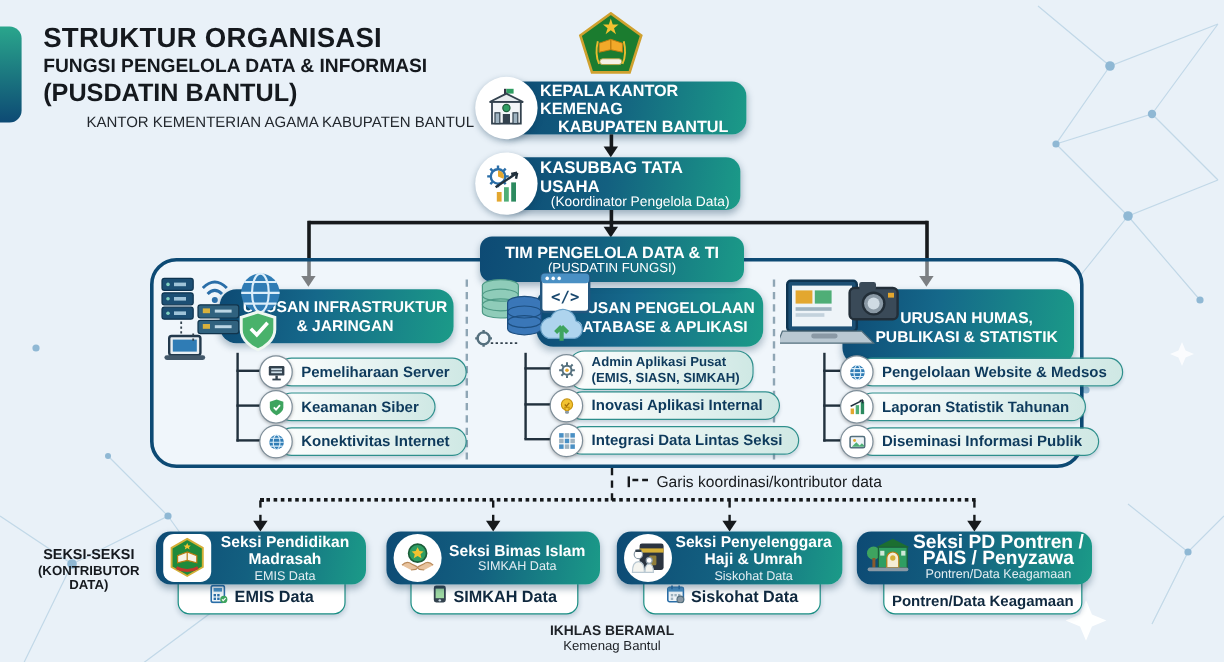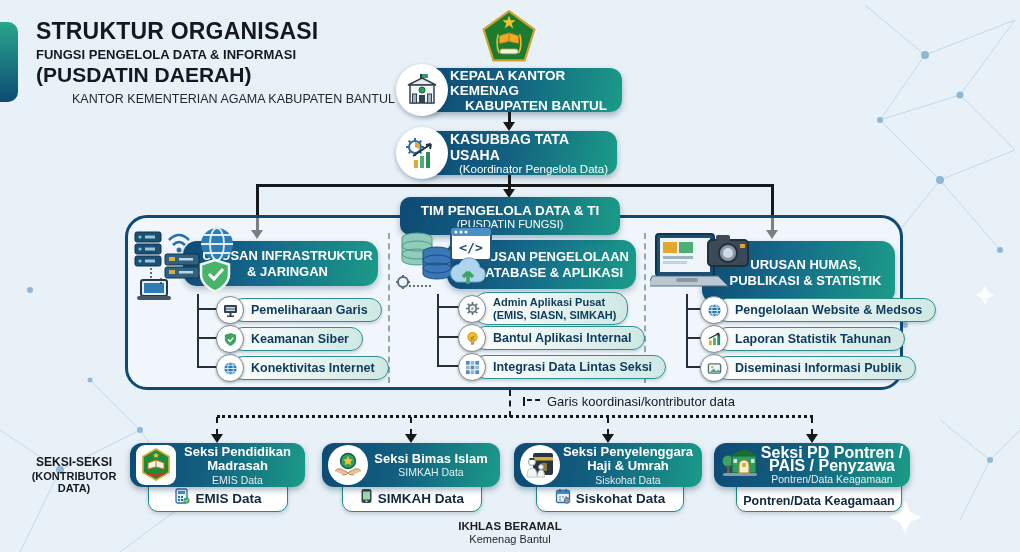--- a/index.html
+++ b/index.html
@@ -6,21 +6,21 @@
   body{font-family:"Liberation Sans",sans-serif;background:#dfe9f1;}
   .canvas{position:relative;width:1020px;height:552px;background:#e9f1f8;overflow:hidden;}
   .abs{position:absolute;}
 
   
   .accent-bar{left:-10px;top:22px;width:28px;height:80px;border-radius:10px;
     background:linear-gradient(180deg,#2aa68c 0%,#0d4a74 100%);}
   
   .title-block{left:36px;top:18px;color:#15191e;}
   .t1{font-size:23px;font-weight:800;letter-spacing:.2px;}
-  .t2{font-size:13px;font-weight:800;margin-top:2px;}
+  .t2{font-size:16px;font-weight:800;margin-top:2px;}
   .t3{font-size:21px;font-weight:800;margin-top:1px;}
   .t4{font-size:12.5px;font-weight:400;margin-top:5px;color:#23282e;margin-left:36px;}
 
   
   .grad{background:linear-gradient(100deg,#0d4a74 0%,#136080 45%,#1b9b88 100%);
     color:#fff;border-radius:12px;box-shadow:0 3px 6px rgba(13,54,84,.35);}
   .node-text{display:flex;flex-direction:column;justify-content:center;align-items:center;height:100%;}
   .nl1{font-weight:700;}
   .nl2{font-weight:400;}
   .white-circle{background:#fff;border-radius:50%;box-shadow:0 2px 5px rgba(13,54,84,.35);
@@ -111,21 +111,21 @@
     </g>
     <path d="M905 500 l5 12 12 5 -12 5 -5 12 -5 -12 -12 -5 12 -5 z" fill="#ffffff" opacity="0.95"></path>
     <path d="M985 285 l3 7 7 3 -7 3 -3 7 -3 -7 -7 -3 7 -3 z" fill="#ffffff" opacity="0.8"></path>
   </svg>
 
   <div class="abs accent-bar"></div>
 
   <div class="abs title-block">
     <div class="t1">STRUKTUR ORGANISASI</div>
     <div class="t2">FUNGSI PENGELOLA DATA &amp; INFORMASI</div>
-    <div class="t3">(PUSDATIN DAERAH)</div>
+    <div class="t3">(PUSDATIN BANTUL)</div>
     <div class="t4">KANTOR KEMENTERIAN AGAMA KABUPATEN BANTUL</div>
   </div>
 
   <span class="abs" style="left:482px;top:10px;">
     <svg width="54" height="52" viewBox="0 0 100 96">
       <polygon points="50,2 97,36 79,93 21,93 3,36" fill="#1b7c2f" stroke="#cfa12f" stroke-width="4"></polygon>
       <polygon points="50,10 53,19 62,19 55,25 58,34 50,28 42,34 45,25 38,19 47,19" fill="#f2c230"></polygon>
       <path d="M30 45 Q25 65 32 80 M70 45 Q75 65 68 80" stroke="#e8bc2e" stroke-width="3" fill="none"></path>
       <path d="M50 42 L32 48 L32 62 L50 58 L68 62 L68 48 Z" fill="#f2a929" stroke="#b97c10" stroke-width="1.5"></path>
       <path d="M50 42 L50 58" stroke="#b97c10" stroke-width="2"></path>
@@ -247,21 +247,21 @@
   <div class="abs item-row" style="left:216px;top:296px;">
     <span class="item-circle">
       <svg width="15" height="15" viewBox="0 0 15 15">
           <rect x="1" y="2" width="13" height="8" rx="1" fill="#33424e"></rect>
           <rect x="3" y="4" width="9" height="1.5" fill="#cfe0ea"></rect>
           <rect x="3" y="6.5" width="9" height="1.5" fill="#cfe0ea"></rect>
           <rect x="6.5" y="10" width="2" height="3" fill="#33424e"></rect>
           <rect x="4" y="12.5" width="7" height="1.5" fill="#33424e"></rect>
         </svg>
     </span>
-    <span class="item-pill">Pemeliharaan Garis</span>
+    <span class="item-pill">Pemeliharaan Server</span>
   </div>
   <div class="abs item-row" style="left:216px;top:325px;">
     <span class="item-circle">
       <svg width="15" height="15" viewBox="0 0 16 16">
           <path d="M8 1 L14 3 V8 C14 12 8 15 8 15 C8 15 2 12 2 8 V3 Z" fill="#3ea45f"></path>
           <path d="M5.5 8 l2 2 l3.5 -4" stroke="#fff" stroke-width="1.6" fill="none"></path>
         </svg>
     </span>
     <span class="item-pill">Keamanan Siber</span>
   </div>
@@ -335,21 +335,21 @@
   </div>
   <div class="abs item-row" style="left:458px;top:324px;">
     <span class="item-circle">
       <svg width="15" height="15" viewBox="0 0 16 16">
           <circle cx="8" cy="6.5" r="5" fill="#f2c230" stroke="#c79410"></circle>
           <path d="M6 9 h4 l-.6 3 h-2.8 z" fill="#f2c230" stroke="#c79410"></path>
           <rect x="6.2" y="12.2" width="3.6" height="2.4" rx="1" fill="#8a99a5"></rect>
           <path d="M6 6.5 l1.5 1.5 l2.5 -3" stroke="#a5700b" stroke-width="1.2" fill="none"></path>
         </svg>
     </span>
-    <span class="item-pill">Bantul Aplikasi Internal</span>
+    <span class="item-pill">Inovasi Aplikasi Internal</span>
   </div>
   <div class="abs item-row" style="left:458px;top:353px;">
     <span class="item-circle">
       <svg width="15" height="15" viewBox="0 0 16 16">
           <g fill="#4a90c4">
             <rect x="1" y="1" width="4" height="4"></rect>
             <rect x="6" y="1" width="4" height="4" fill="#9fb3c0"></rect>
             <rect x="11" y="1" width="4" height="4"></rect>
             <rect x="1" y="6" width="4" height="4" fill="#9fb3c0"></rect>
             <rect x="6" y="6" width="4" height="4"></rect>

